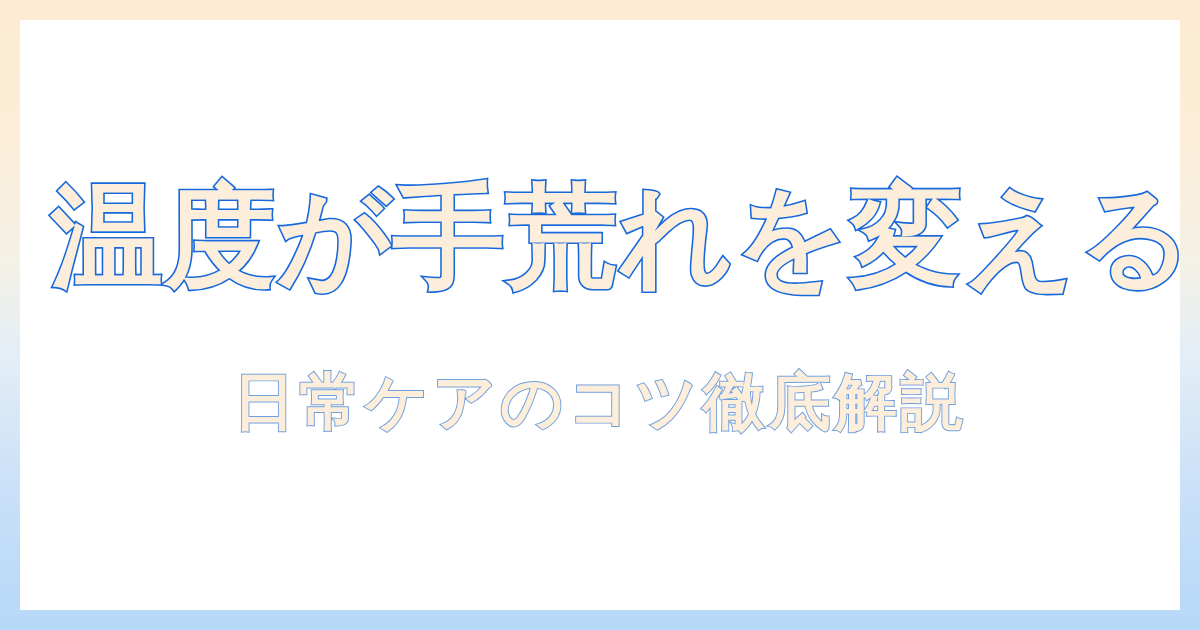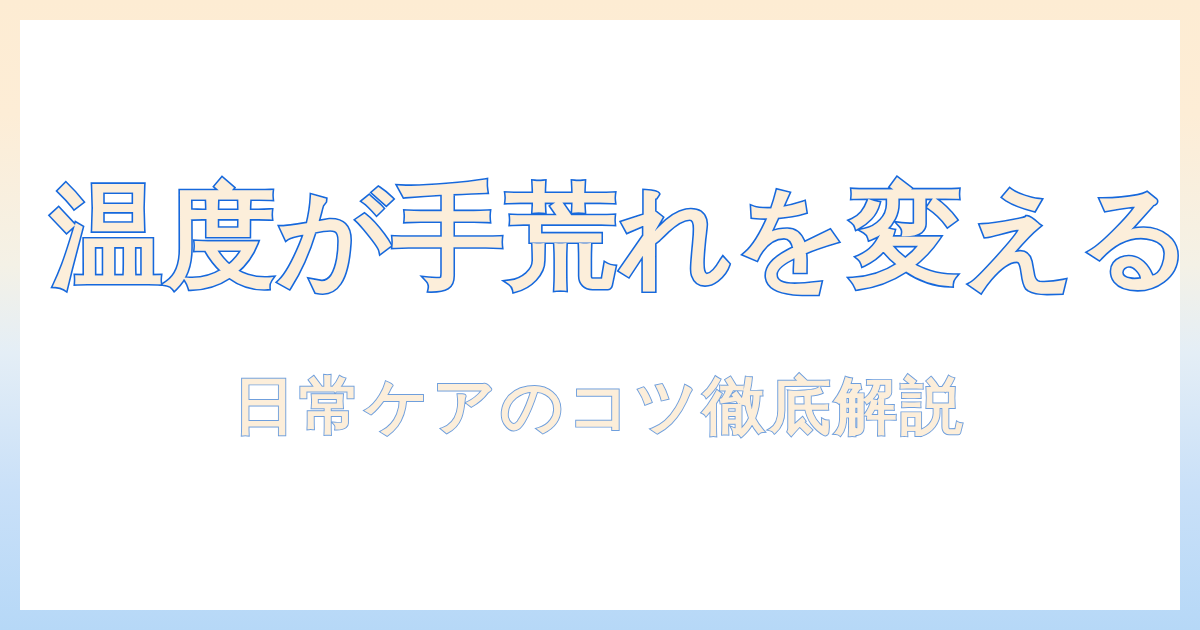--- a/index.html
+++ b/index.html
@@ -85,21 +85,21 @@
     height: 92px;
     display: flex;
     align-items: center;
     justify-content: center;
     margin-top: 58px;
   }
 
   .subtitle {
     position: relative;
     display: block;
-    font-family: Liberation Sans, sans-serif;
+    font-family: Liberation Mono, monospace;
     font-size: 62px;
     font-weight: 700;
     line-height: 1;
     letter-spacing: 4px;
     white-space: nowrap;
     color: #fceeda;
     -webkit-text-stroke: 1.9px #6f9fdd;
     paint-order: stroke fill;
     text-rendering: geometricPrecision;
   }

